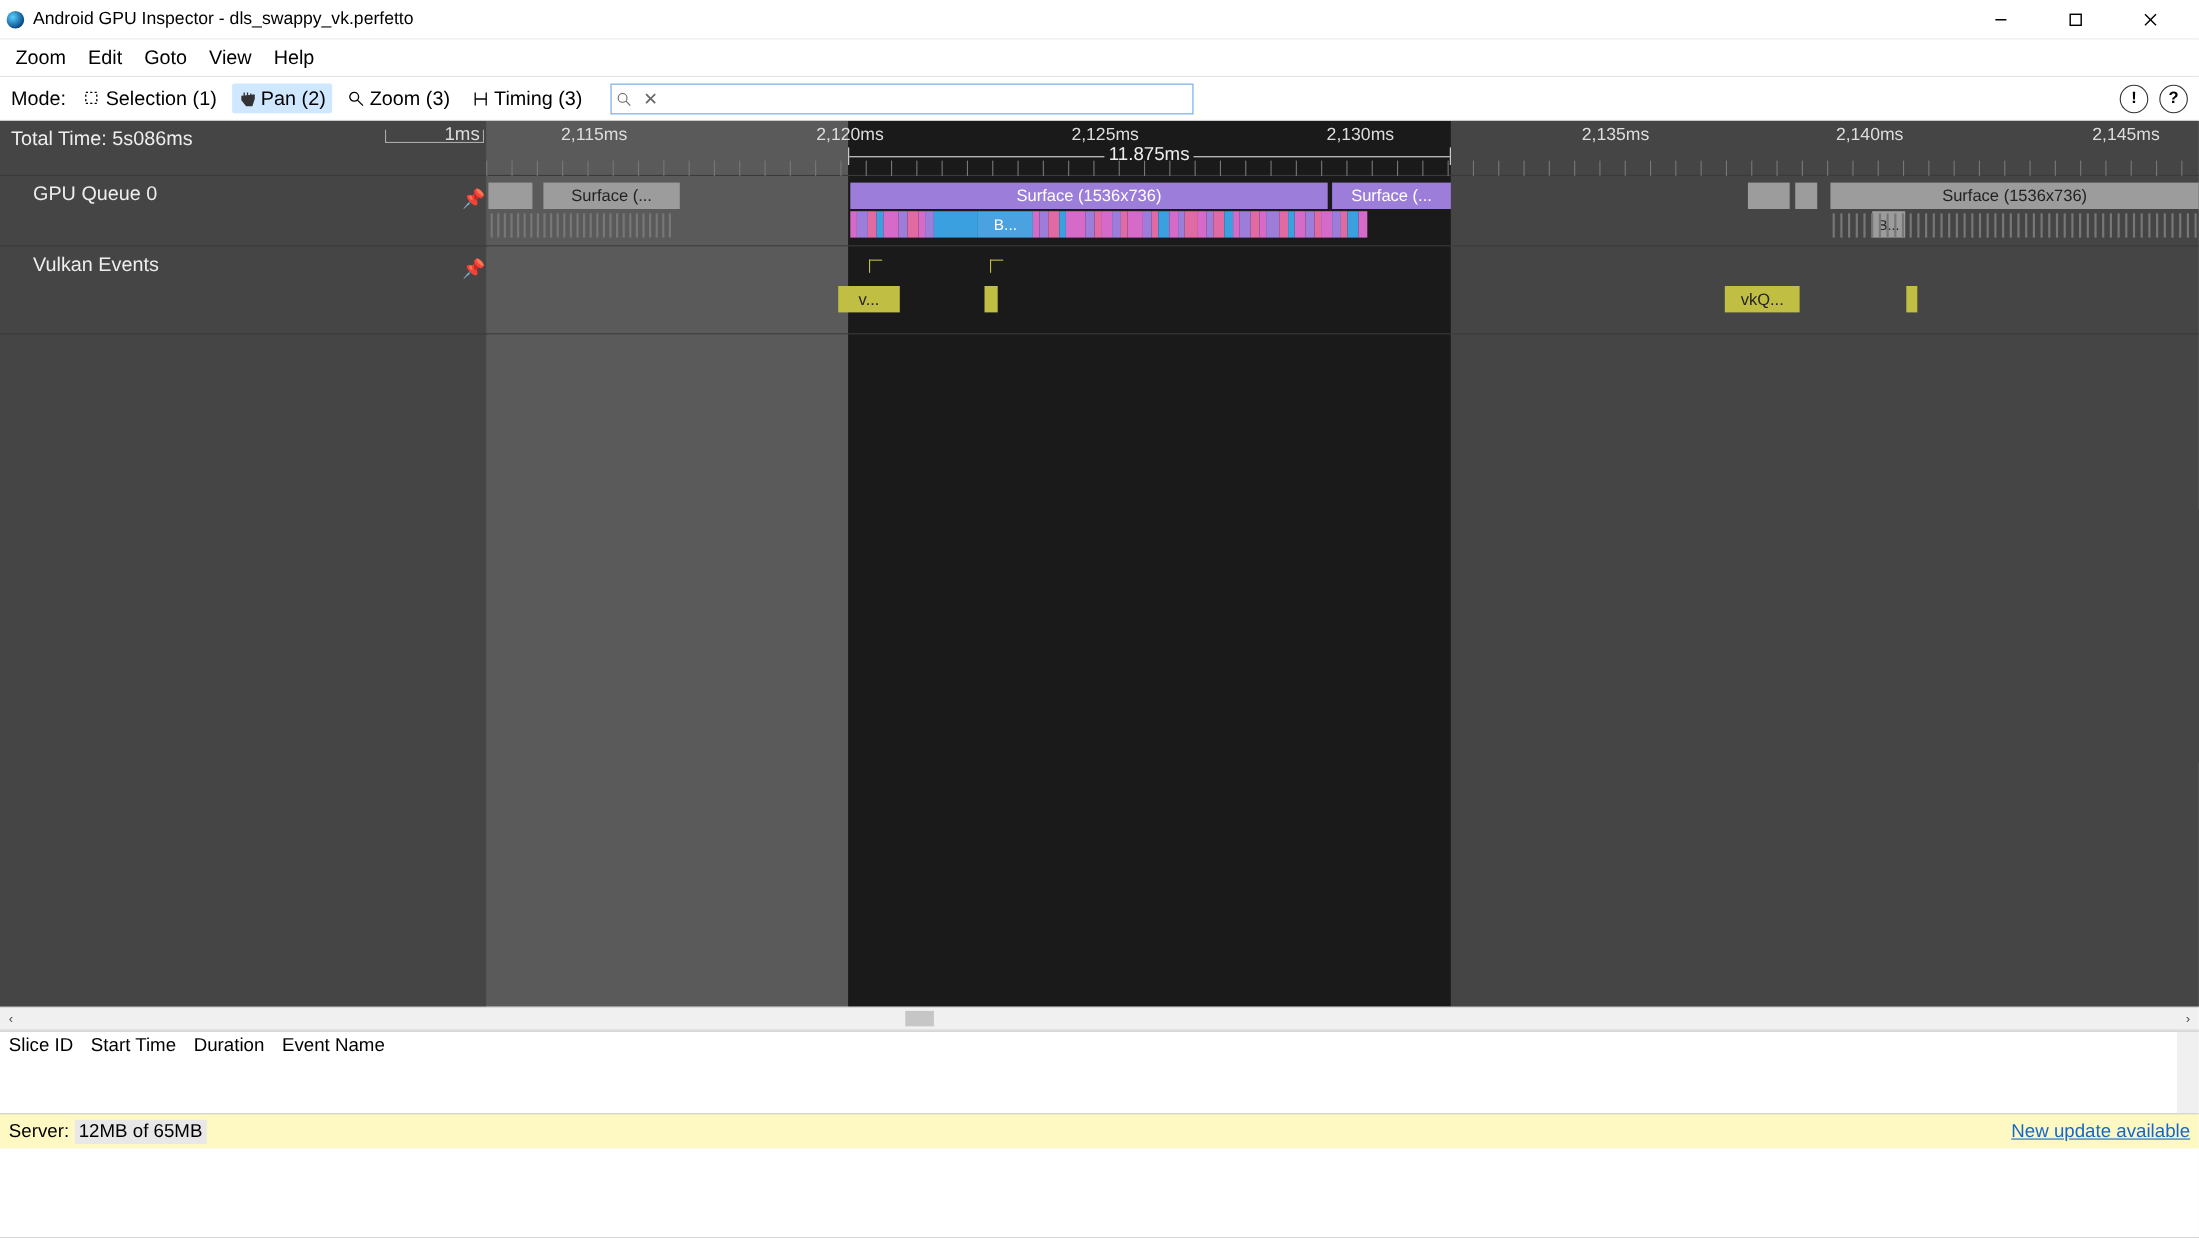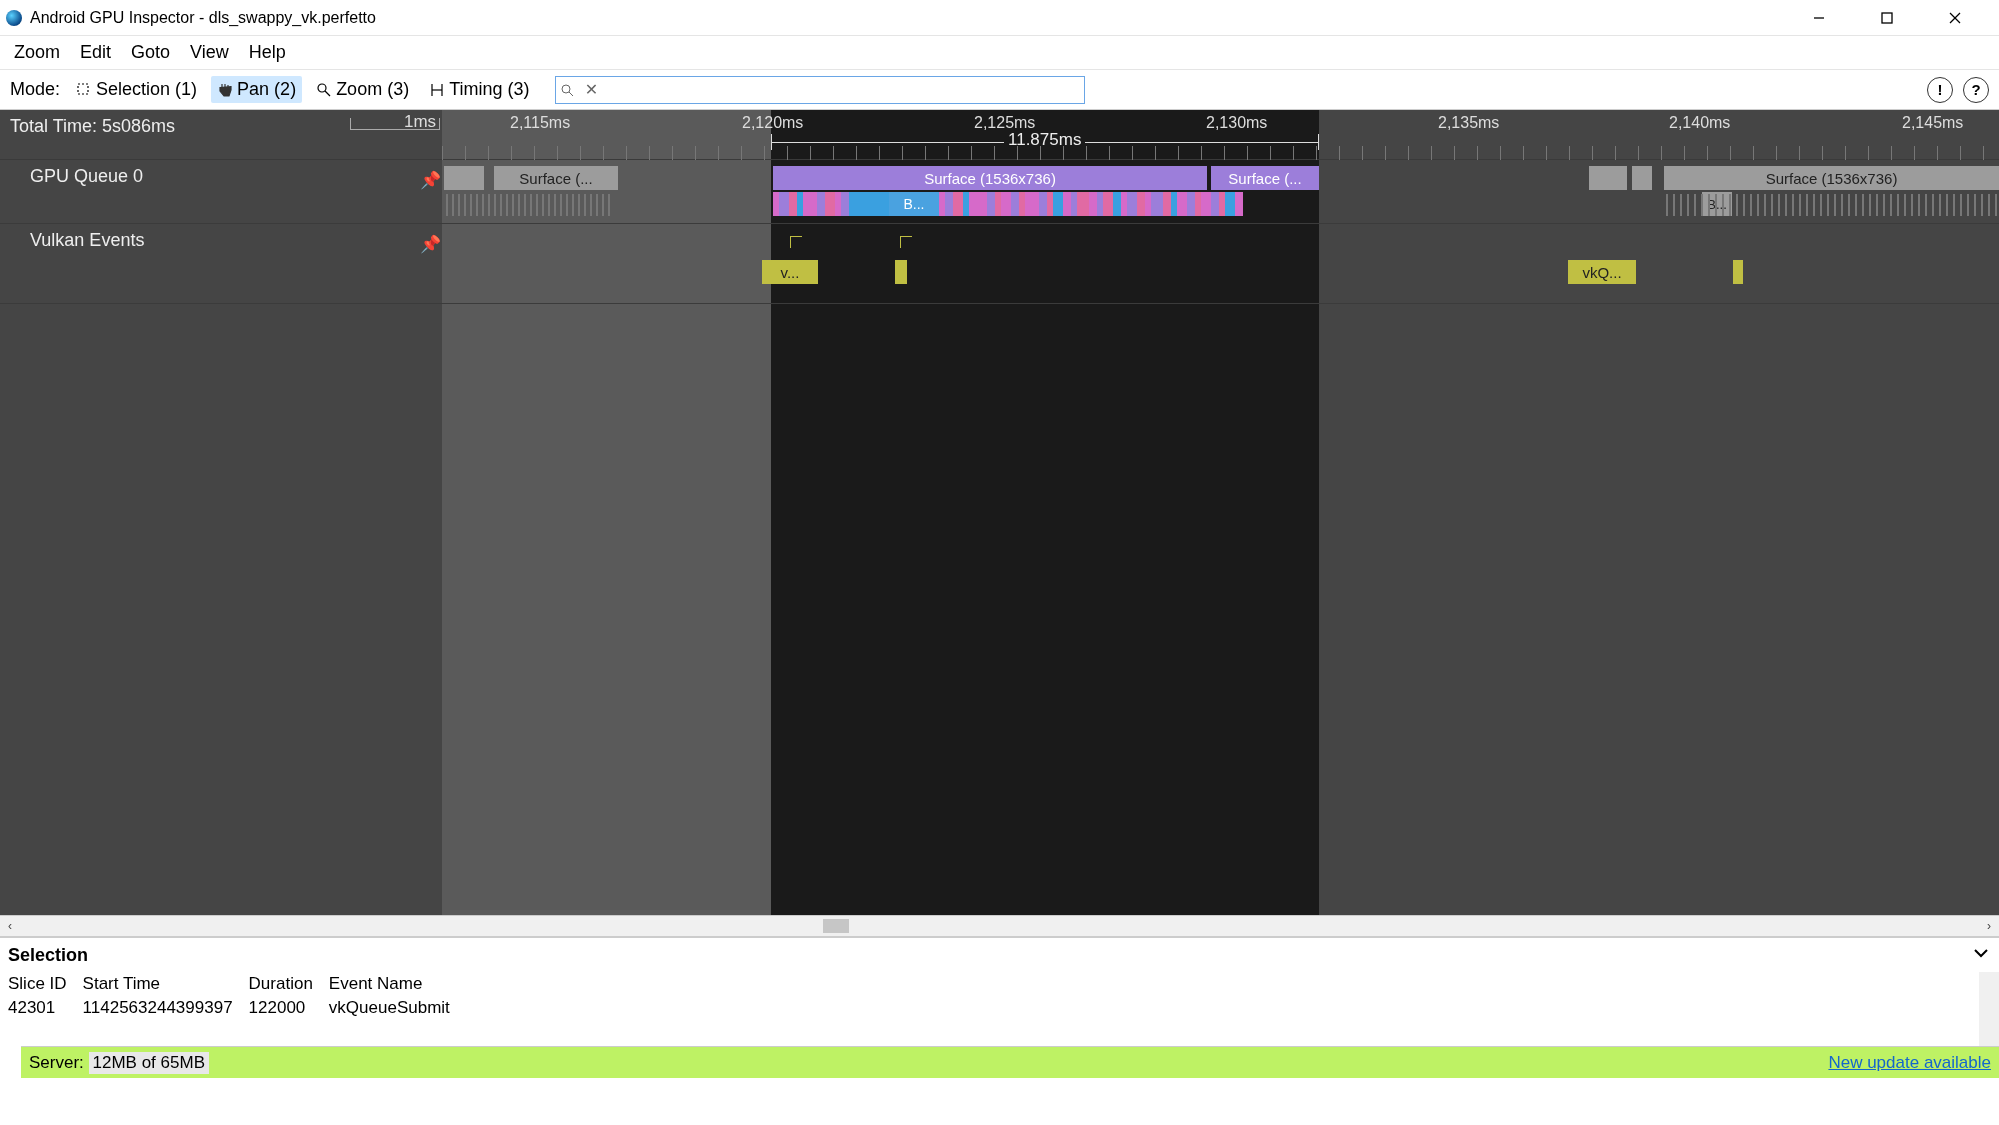--- a/index.html
+++ b/index.html
@@ -70,21 +70,21 @@
 .selpanel { background: #fff; border-top: 1px solid #ccc; }
 .selhead { height: 34px; display: flex; align-items: center; padding: 0 8px; font-size: 18px; font-weight: bold; }
 .selhead .chev { margin-left: auto; cursor: pointer; }
 .seltable { height: 74px; overflow: hidden; position: relative; }
 .seltable table { border-collapse: collapse; font-size: 17px; }
 .seltable th, .seltable td { text-align: left; padding: 2px 8px; font-weight: normal; color: #000; }
 .seltable th { border-bottom: 0; }
 .seltable .vscroll { position: absolute; right: 0; top: 0; width: 20px; height: 100%; background: #f0f0f0; }
 
 
-.statusbar { height: 32px; display: flex; align-items: center; padding: 0 8px; background: #bef264; border-top: 1px solid #ccc; font-size: 17px; margin-left: 21px; }
+.statusbar { height: 32px; display: flex; align-items: center; padding: 0 8px; background: #fef9c3; border-top: 1px solid #ccc; font-size: 17px; }
 .statusbar .memval { background: #e8e8e8; padding: 1px 4px; }
 .statusbar a { margin-left: auto; color: #1466cc; }
 </style>
 </head>
 <body>
 
 <div class="titlebar">
   <div class="appicon"></div>
   <div class="title">Android GPU Inspector - dls_swappy_vk.perfetto</div>
   <div class="winbtns">
@@ -420,41 +420,29 @@
 
 <div class="hscroll">
   <div class="arrow">‹</div>
   <div class="track2">
       <div class="thumb"></div>
     </div>
   <div class="arrow">›</div>
 </div>
 
 <div class="selpanel">
-  <div class="selhead">
-    <span>Selection</span>
-    <span class="chev"><svg width="20" height="20">
-          <path d="M4 7 L10 13 L16 7" stroke="#000" fill="none" stroke-width="2"></path>
-        </svg></span>
-  </div>
   <div class="seltable">
     <table>
       <tbody>
           <tr>
         <th>Slice ID</th>
         <th>Start Time</th>
         <th>Duration</th>
         <th>Event Name</th>
       </tr>
-      <tr>
-        <td>42301</td>
-        <td>1142563244399397</td>
-        <td>122000</td>
-        <td>vkQueueSubmit</td>
-      </tr>
     </tbody>
       </table>
     <div class="vscroll"></div>
   </div>
 </div>
 
 <div class="statusbar">
   <span>Server:</span>&nbsp;
   <span class="memval">12MB of 65MB</span>
   <a href="#">New update available</a>

